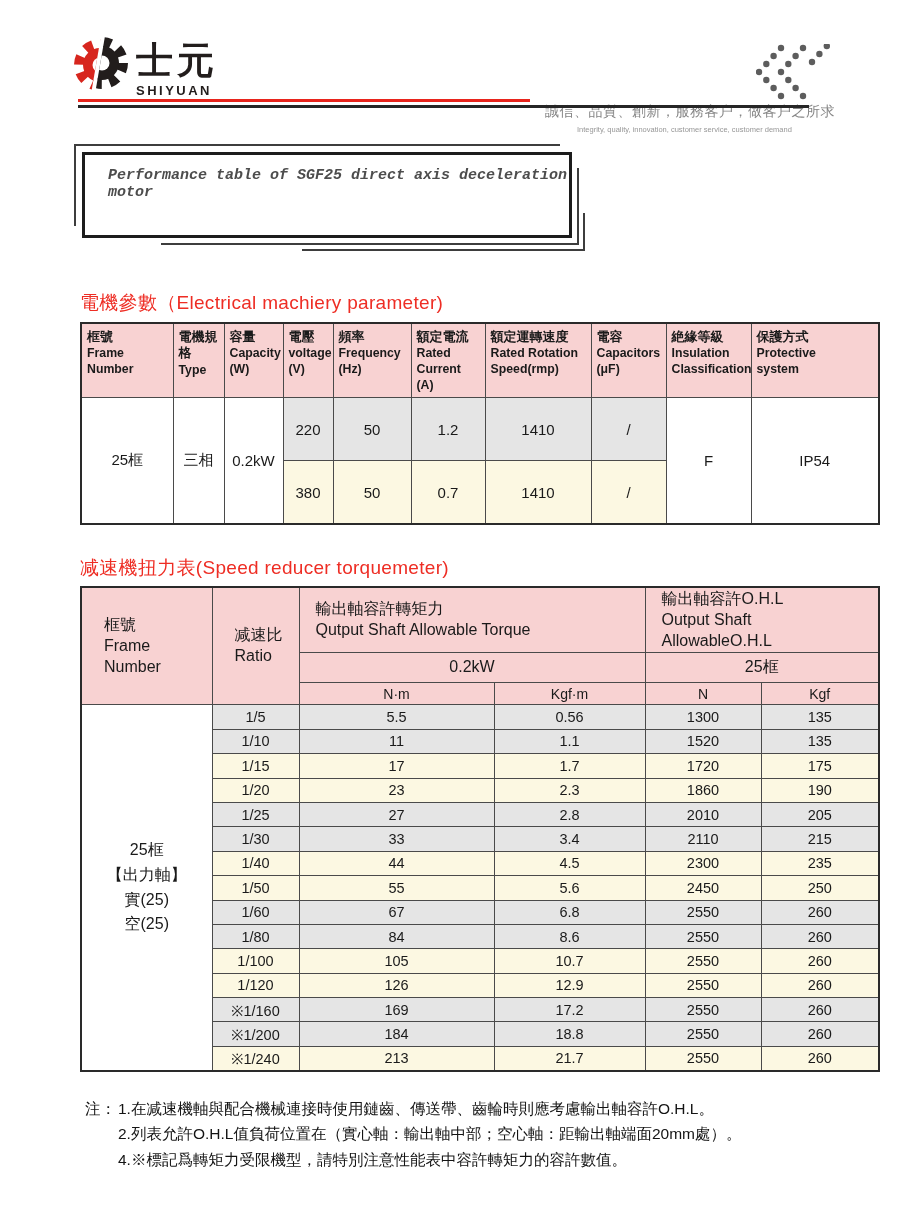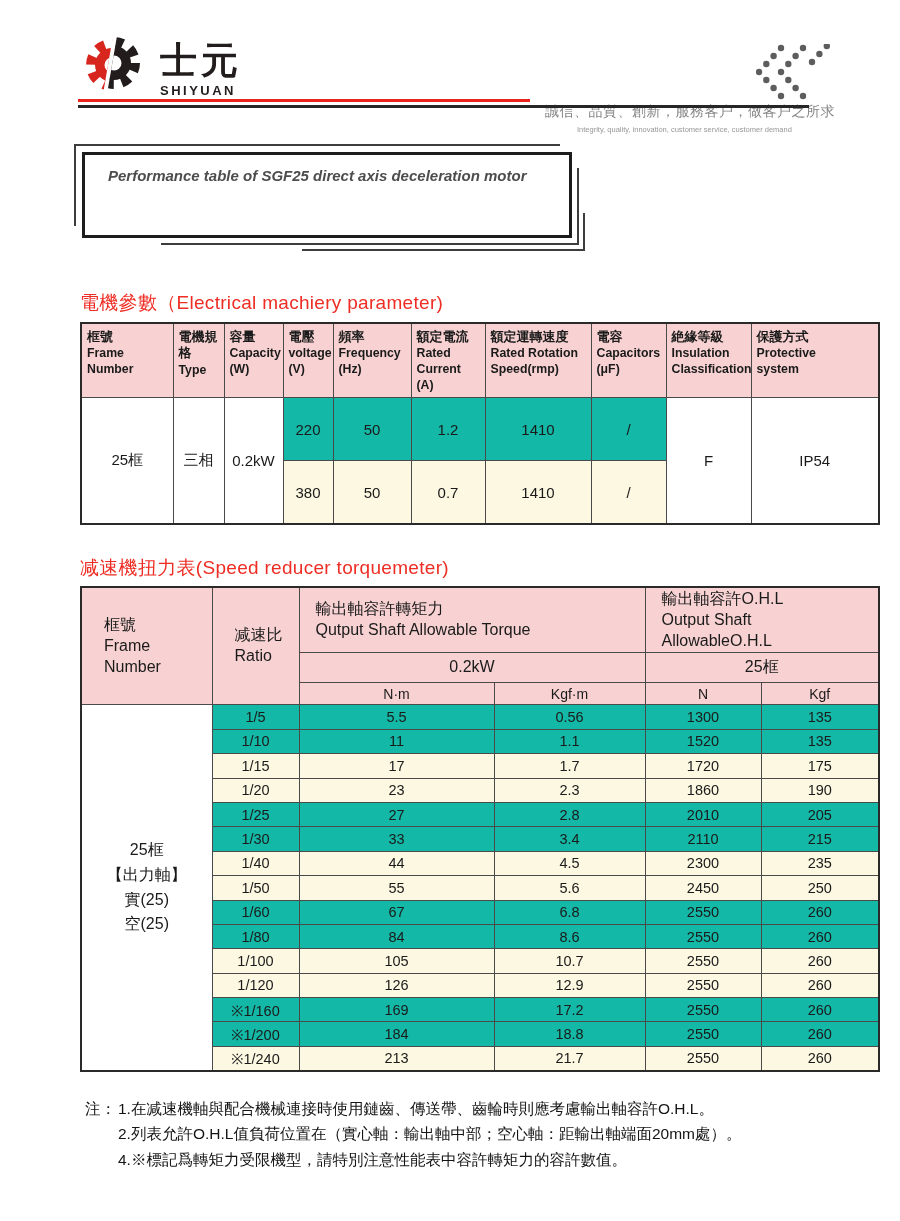--- a/index.html
+++ b/index.html
@@ -1,21 +1,21 @@
 <!DOCTYPE html>
 <html><head>
 <meta charset="utf-8">
 <style>
   html,body{margin:0;padding:0;}
   body{
     width:900px;height:1221px;position:relative;background:#ffffff;
     font-family:"Liberation Sans", sans-serif;color:#1a1a1a;overflow:hidden;
   }
   
-  .logo{position:absolute;left:86px;top:36px;display:flex;align-items:flex-start;gap:12px;}
+  .logo{position:absolute;left:74px;top:36px;display:flex;align-items:flex-start;}
   .logo-text{margin-left:6px;}
   .brand-cn{font-size:37px;font-weight:bold;letter-spacing:4px;color:#221d1c;line-height:1.05;margin-top:6px;}
   .brand-en{font-size:13px;font-weight:bold;letter-spacing:2.5px;color:#221d1c;margin-top:2px;}
   .slogan{position:absolute;left:545px;top:60px;margin-top:43px;}
   .slogan-cn{font-size:14px;color:#858585;letter-spacing:0.5px;}
   .slogan-en{font-size:7.5px;color:#979797;margin-top:4px;padding-left:32px;}
   .chevrons{position:absolute;left:756px;top:44px;}
   .rule-red{position:absolute;left:78px;top:99px;width:452px;height:3px;background:#e8241c;}
   .rule-black{position:absolute;left:78px;top:105px;width:731px;height:2.5px;background:#262626;}
   
@@ -23,39 +23,39 @@
     position:absolute;left:82px;top:152px;width:490px;height:86px;background:#fff;
     border:3px solid #1c1c1c;box-sizing:border-box;padding:7px 0 0 20px;
   }
   .ghost-tl{position:absolute;left:-11px;top:-11px;width:100%;height:100%;
     border-top:2px solid #3d3d3d;border-left:2px solid #3d3d3d;}
   .ghost-br{position:absolute;right:-10px;bottom:-10px;width:86%;height:94%;
     border-bottom:2px solid #3d3d3d;border-right:2px solid #3d3d3d;}
   .ghost-br2{position:absolute;right:-16px;bottom:-16px;width:58%;height:45%;
     border-bottom:2px solid #3d3d3d;border-right:2px solid #3d3d3d;}
   .title-main{font-size:37px;font-weight:bold;letter-spacing:0.5px;color:#141414;white-space:nowrap;}
-  .title-sub{font-size:15px;font-weight:bold;font-style:italic;color:#4d4d4d;margin-top:5px;padding-left:3px;}
+  .title-sub{font-size:15px;font-weight:bold;font-style:italic;color:#4d4d4d;margin-top:5px;padding-left:3px;font-family:Liberation Mono, monospace;}
   
   .sec-heading{position:absolute;left:80px;font-size:19px;color:#ee2d24;letter-spacing:0.3px;}
   #h-electrical{top:290px;}
   #h-torque{top:555px;}
   
   table{border-collapse:collapse;table-layout:fixed;background:#fff;}
   .t1,.t2{position:absolute;left:80px;width:798px;border:2px solid #2a2a2a;}
   .t1{top:322px;}
   .t2{top:586px;}
   .t1 th,.t1 td,.t2 th,.t2 td{border:1px solid #4a4a4a;box-sizing:border-box;overflow:hidden;}
   th{background:#f8d2d2;font-weight:normal;}
   .t1 th{vertical-align:top;text-align:left;padding:5px 2px 4px 5px;}
   .t1 .cn{font-size:13px;font-weight:bold;line-height:1.25;}
   .t1 .en{font-size:12.3px;font-weight:bold;line-height:1.28;white-space:pre-line;margin-top:1px;}
   .t1 tr.hdr{height:70px;}
   .t1 tr.body{height:63px;}
   .t1 td{text-align:center;vertical-align:middle;font-size:15px;padding:0;}
-  .b{background:#14b8a6;}
+  .b{background:#e5e5e5;}
   .y{background:#fcf8e2;}
   .t2 tr.r1{height:60px;}
   .t2 tr.r2{height:30px;}
   .t2 tr.r3{height:22px;}
   .t2 tr.drow{height:24.4px;}
   .t2 th{vertical-align:middle;font-size:16px;line-height:1.3;}
   .t2 th.stack{text-align:left;padding-left:22px;}
   .t2 th.grp{text-align:left;padding-left:16px;}
   .t2 th.sub{text-align:center;}
   .t2 tr.r3 th{font-size:14px;text-align:center;}

